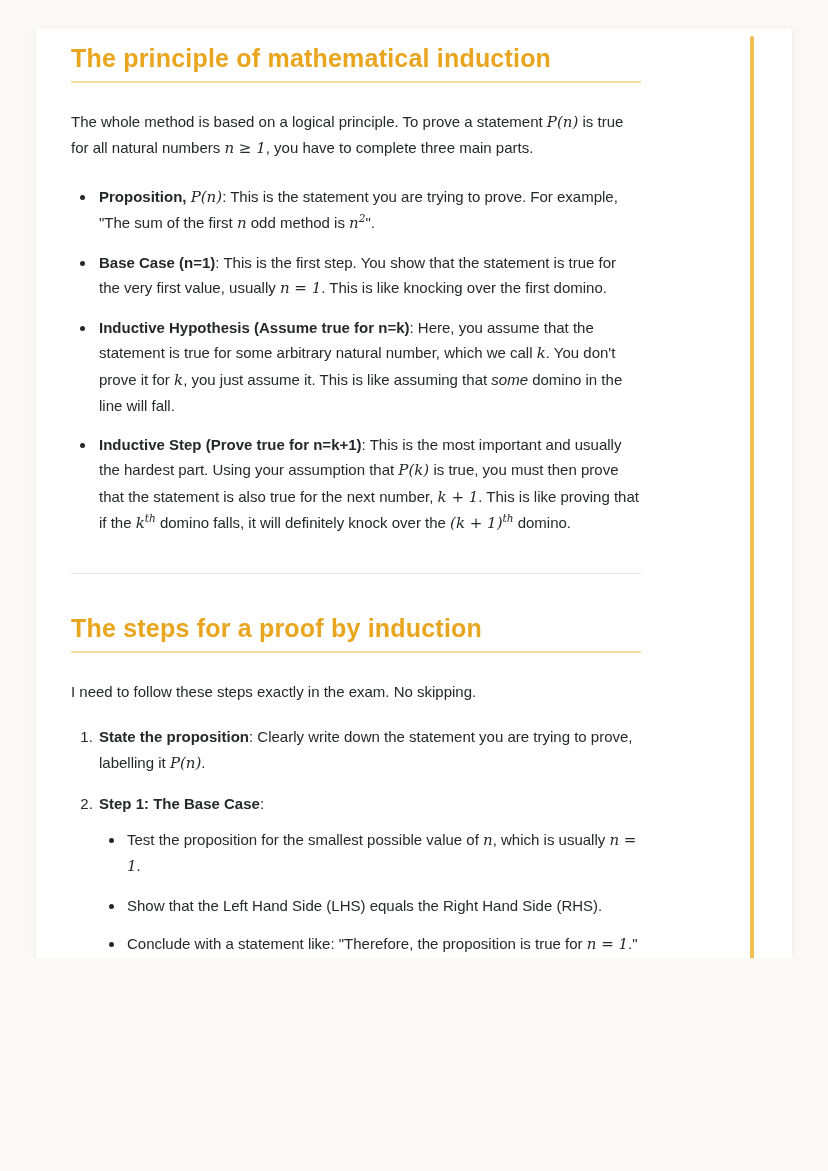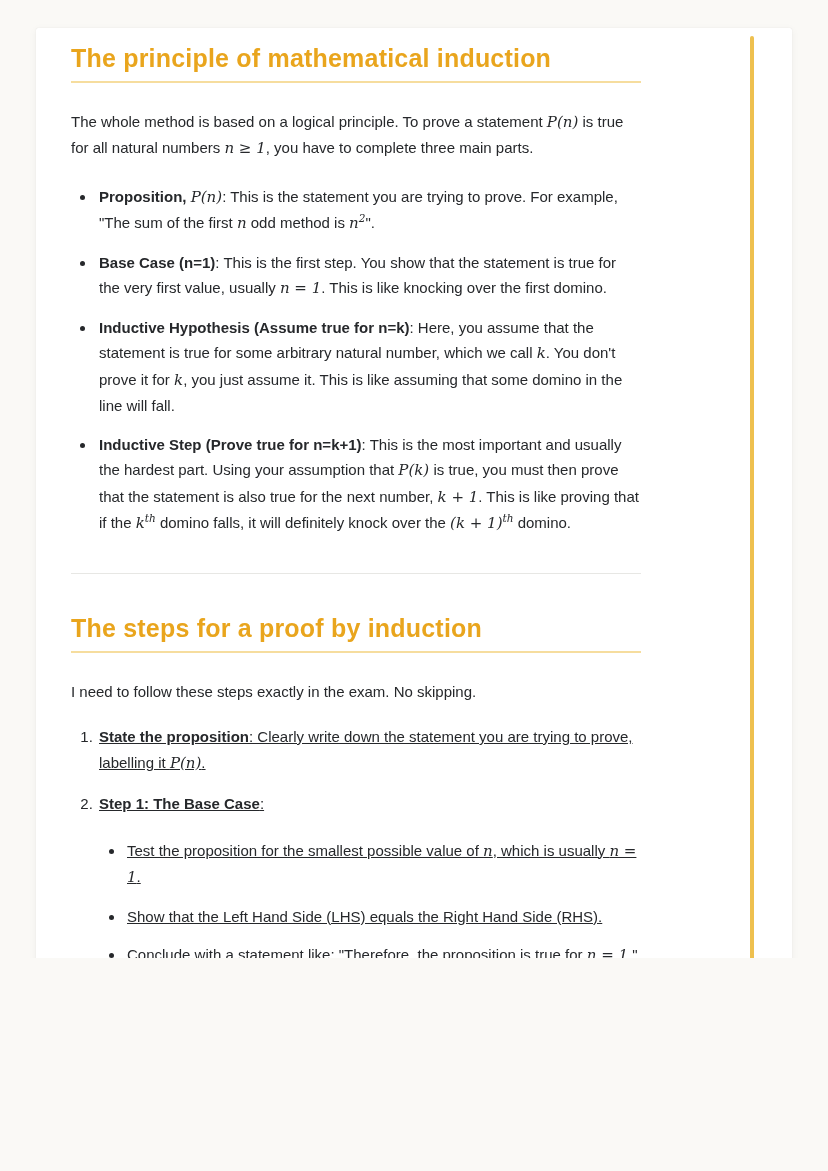--- a/index.html
+++ b/index.html
@@ -29,31 +29,31 @@
     line-height: 1.15;
     font-weight: 700;
     letter-spacing: .2px;
     border-bottom: 2px solid var(--underline, #f6dd9e);
     padding-bottom: 8px;
     margin: 0 0 26px 0;
   }
   p { margin: 0 0 16px 0; }
   ul.main { list-style: disc; margin: 22px 0 24px 0; padding-left: 25px; }
   ul.main > li { margin-bottom: 13px; padding-left: 3px; }
-  ol.main { margin: 20px 0 20px 0; padding-left: 26px; text-decoration: underline; }
+  ol.main { margin: 20px 0 20px 0; padding-left: 26px; }
   ol.main > li { margin-bottom: 15px; padding-left: 2px; }
-  ul.sub { list-style: disc; margin: 21px 0 4px 0; padding-left: 26px; }
+  ul.sub { list-style: disc; margin: 10px 0 4px 0; padding-left: 26px; }
   ul.sub > li { margin-bottom: 13px; padding-left: 2px; }
   hr.divider {
     border: none;
     border-top: 1px solid var(--divider, #e7e7e4);
     margin: 36px 0 40px 0;
   }
   .b { font-weight: 700; }
-  .i { }
+  .i { font-style: italic; }
   .m { font-family: "DejaVu Serif", "Liberation Serif", serif; font-style: italic; }
   sup { font-size: .7em; line-height: 0; vertical-align: super; }
   .accent-bar {
     position: absolute;
     left: 714px; top: 8px;
     width: 4px; height: 1102px;
     background: var(--bar, #eec04f);
     border-radius: 2px;
   }
   .watermark {

